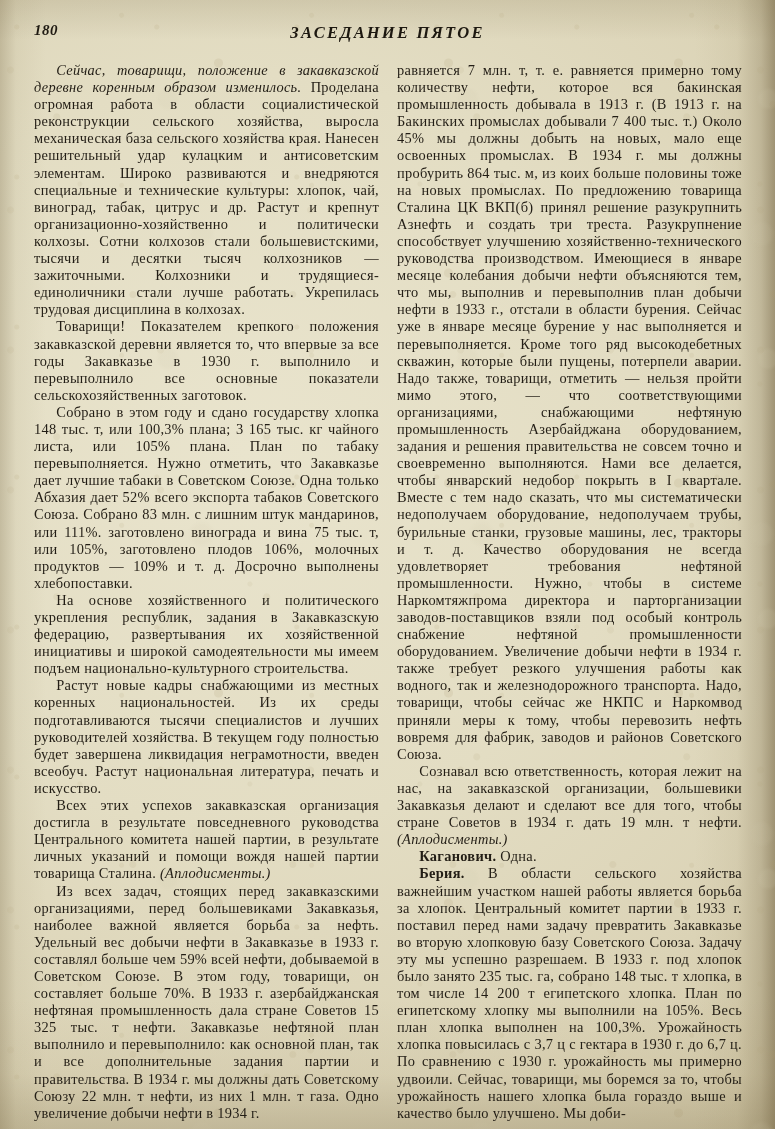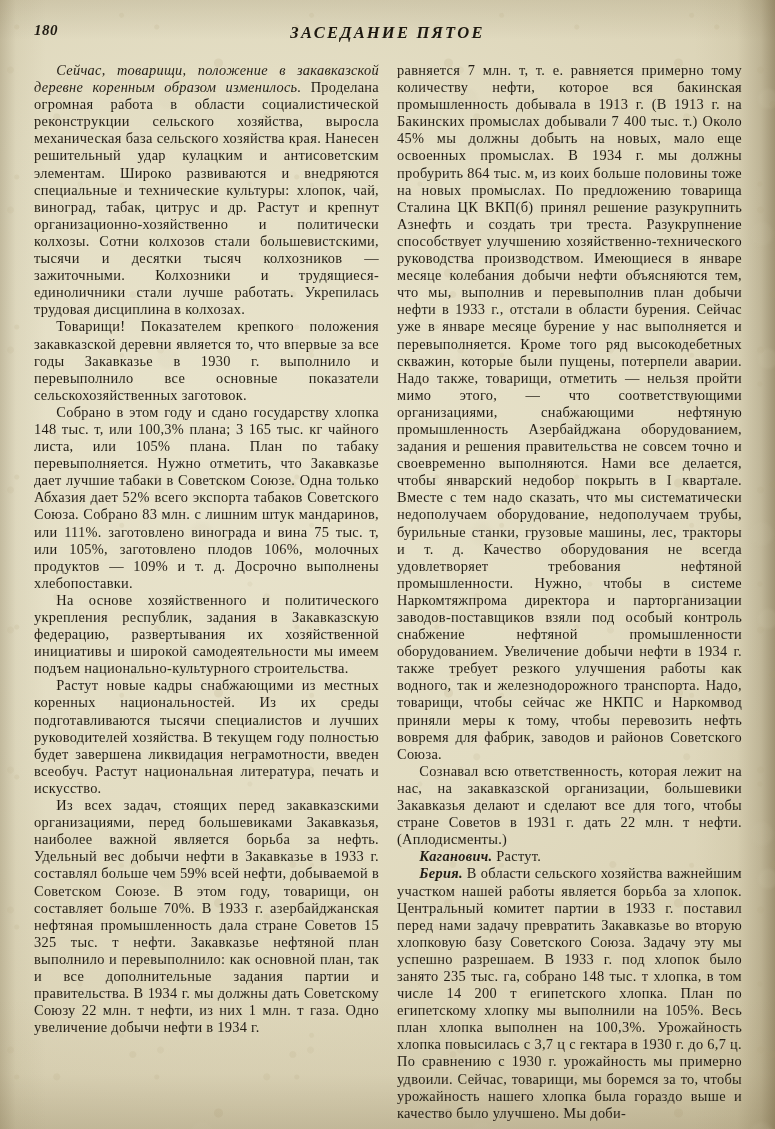--- a/index.html
+++ b/index.html
@@ -116,24 +116,24 @@
     text-indent: 1.55em;
     hyphens: manual;
     color: #221d15;
     letter-spacing: 0.02em;
   }
   .col p.cont {
     text-indent: 0;
     font-family: Liberation Serif, serif;
   }
   .speaker {
-    font-style: italic;
     font-weight: 700;
   }
   .stage {
+    font-style: italic;
   }
 </style>
 </head>
 <body>
 
 <div class="page">
 
   <div class="grain"></div>
 
   <div class="head">
@@ -149,32 +149,33 @@
       <p><span class="ital" style="font-style:italic">Сейчас, товарищи, положение в закавказской деревне коренным образом изменилось.</span><span> Проделана огромная работа в области социалистической реконструкции сельского хозяйства, выросла механическая база сельского хозяйства края. Нанесен решительный удар кулацким и антисоветским элементам. Широко развиваются и внедряются специальные и технические культуры: хлопок, чай, виноград, табак, цитрус и др. Растут и крепнут организационно-хозяйственно и политически колхозы. Сотни колхозов стали большевистскими, тысячи и десятки тысяч колхозников — зажиточными. Колхозники и трудящиеся-единоличники стали лучше работать. Укрепилась трудовая дисциплина в колхозах.</span></p>
 
       <p>Товарищи! Показателем крепкого положения закавказской деревни является то, что впервые за все годы Закавказье в 1930 г. выполнило и перевыполнило все основные показатели сельскохозяйственных заготовок.</p>
 
       <p>Собрано в этом году и сдано государству хлопка 148 тыс. т, или 100,3% плана; 3 165 тыс. кг чайного листа, или 105% плана. План по табаку перевыполняется. Нужно отметить, что Закавказье дает лучшие табаки в Советском Союзе. Одна только Абхазия дает 52% всего экспорта табаков Советского Союза. Собрано 83 млн. с лишним штук мандаринов, или 111%. заготовлено винограда и вина 75 тыс. т, или 105%, заготовлено плодов 106%, молочных продуктов — 109% и т. д. Досрочно выполнены хлебопоставки.</p>
 
       <p>На основе хозяйственного и политического укрепления республик, задания в Закавказскую федерацию, развертывания их хозяйственной инициативы и широкой самодеятельности мы имеем подъем национально-культурного строительства.</p>
 
       <p>Растут новые кадры снабжающими из местных коренных национальностей. Из их среды подготавливаются тысячи специалистов и лучших руководителей хозяйства. В текущем году полностью будет завершена ликвидация неграмотности, введен всеобуч. Растут национальная литература, печать и искусство.</p>
 
+      <p><span>Всех этих успехов закавказская организация достигла в результате повседневного руководства Центрального комитета нашей партии, в результате личных указаний и помощи вождя нашей партии товарища Сталина. </span><span class="stage">(Аплодисменты.)</span></p>
 
       <p>Из всех задач, стоящих перед закавказскими организациями, перед большевиками Закавказья, наиболее важной является борьба за нефть. Удельный вес добычи нефти в Закавказье в 1933 г. составлял больше чем 59% всей нефти, добываемой в Советском Союзе. В этом году, товарищи, он составляет больше 70%. В 1933 г. азербайджанская нефтяная промышленность дала стране Советов 15 325 тыс. т нефти. Закавказье нефтяной план выполнило и перевыполнило: как основной план, так и все дополнительные задания партии и правительства. В 1934 г. мы должны дать Советскому Союзу 22 млн. т нефти, из них 1 млн. т газа. Одно увеличение добычи нефти в 1934 г.</p>
 
     </div>
 
     <div class="col">
 
       <p class="cont">равняется 7 млн. т, т. е. равняется примерно тому количеству нефти, которое вся бакинская промышленность добывала в 1913 г. (В 1913 г. на Бакинских промыслах добывали 7 400 тыс. т.) Около 45% мы должны добыть на новых, мало еще освоенных промыслах. В 1934 г. мы должны пробурить 864 тыс. м, из коих больше половины тоже на новых промыслах. По предложению товарища Сталина ЦК ВКП(б) принял решение разукрупнить Азнефть и создать три треста. Разукрупнение способствует улучшению хозяйственно-технического руководства производством. Имеющиеся в январе месяце колебания добычи нефти объясняются тем, что мы, выполнив и перевыполнив план добычи нефти в 1933 г., отстали в области бурения. Сейчас уже в январе месяце бурение у нас выполняется и перевыполняется. Кроме того ряд высокодебетных скважин, которые были пущены, потерпели аварии. Надо также, товарищи, отметить — нельзя пройти мимо этого, — что соответствующими организациями, снабжающими нефтяную промышленность Азербайджана оборудованием, задания и решения правительства не совсем точно и своевременно выполняются. Нами все делается, чтобы январский недобор покрыть в I квартале. Вместе с тем надо сказать, что мы систематически недополучаем оборудование, недополучаем трубы, бурильные станки, грузовые машины, лес, тракторы и т. д. Качество оборудования не всегда удовлетворяет требования нефтяной промышленности. Нужно, чтобы в системе Наркомтяжпрома директора и парторганизации заводов-поставщиков взяли под особый контроль снабжение нефтяной промышленности оборудованием. Увеличение добычи нефти в 1934 г. также требует резкого улучшения работы как водного, так и железнодорожного транспорта. Надо, товарищи, чтобы сейчас же НКПС и Наркомвод приняли меры к тому, чтобы перевозить нефть вовремя для фабрик, заводов и районов Советского Союза.</p>
 
-      <p><span>Сознавал всю ответственность, которая лежит на нас, на закавказской организации, большевики Закавказья делают и сделают все для того, чтобы стране Советов в 1931 г. дать 22 млн. т нефти. </span><span class="stage">(Аплодисменты.)</span></p>
+      <p><span>Сознавал всю ответственность, которая лежит на нас, на закавказской организации, большевики Закавказья делают и сделают все для того, чтобы стране Советов в 1934 г. дать 19 млн. т нефти. </span><span class="stage">(Аплодисменты.)</span></p>
 
-      <p><span class="speaker">Каганович.</span><span> Растут.</span></p>
+      <p><span class="speaker">Каганович.</span><span> Одна.</span></p>
 
       <p><span class="speaker">Берия.</span><span> В области сельского хозяйства важнейшим участком нашей работы является борьба за хлопок. Центральный комитет партии в 1933 г. поставил перед нами задачу превратить Закавказье во вторую хлопковую базу Советского Союза. Задачу эту мы успешно разрешаем. В 1933 г. под хлопок было занято 235 тыс. га, собрано 148 тыс. т хлопка, в том числе 14 200 т египетского хлопка. План по египетскому хлопку мы выполнили на 105%. Весь план хлопка выполнен на 100,3%. Урожайность хлопка повысилась с 3,7 ц с гектара в 1930 г. до 6,7 ц. По сравнению с 1930 г. урожайность мы примерно удвоили. Сейчас, товарищи, мы боремся за то, чтобы урожайность нашего хлопка была гораздо выше и качество было улучшено. Мы доби-</span></p>
 
     </div>
 
   </div>
 
 </div>
 
 </body></html>

